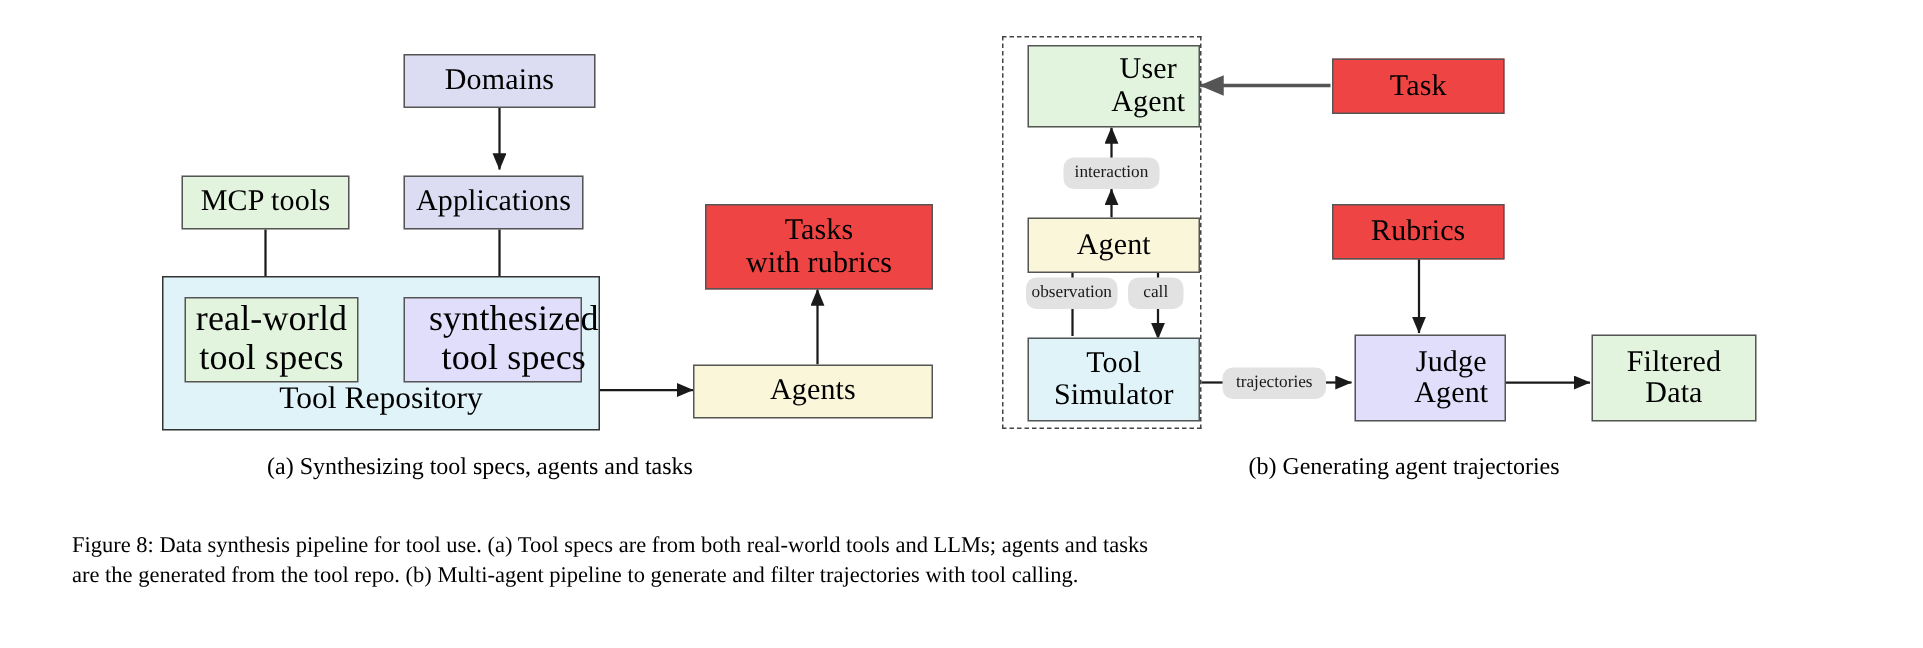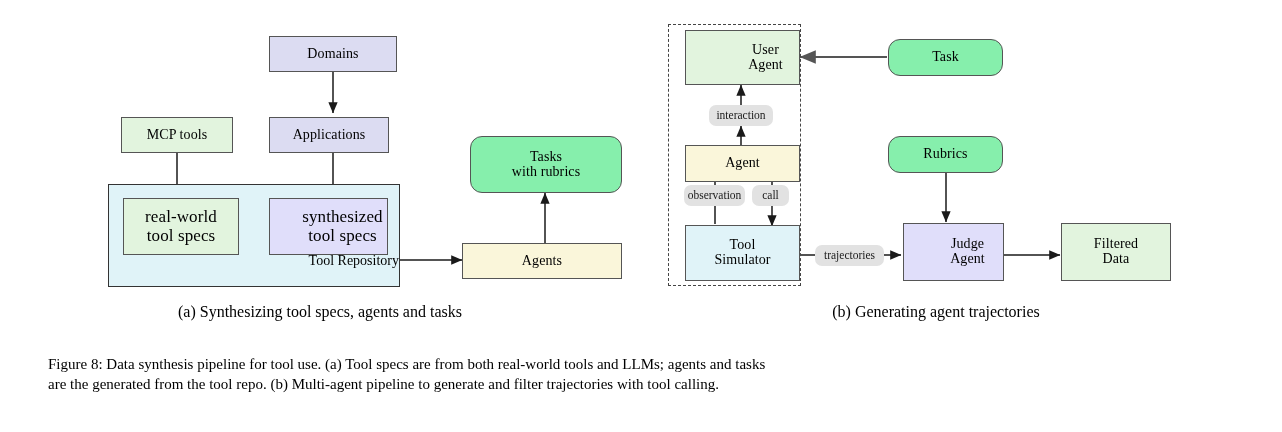--- a/index.html
+++ b/index.html
@@ -26,47 +26,47 @@
   
   .node {
     position: absolute;
     box-sizing: border-box;
     border: 1.6px solid #555555;
     display: flex;
     align-items: center;
     justify-content: center;
     text-align: center;
     line-height: 1.06;
-    font-size: 14px;
+    font-size: 20px;
     white-space: pre-line;
     letter-spacing: 0.1px;
   }
-  .node.small { font-size: 17px; }
+  .node.small { font-size: 24px; }
 
   
   .fill-blue   { background: #dcdcf2; }
   .fill-green  { background: #e2f4de; }
-  .fill-pink   { background: #86efac; border-radius: 12px; }
+  .fill-pink   { background: #ef4444; }
   .fill-yellow { background: #faf6da; }
   .fill-cyan   { background: #e0f3f8; }
   .fill-lav    { background: #e0defa; padding-left: 28px; }
 
   
   .container-box {
     position: absolute;
     box-sizing: border-box;
     border: 1.6px solid #333333;
     background: #e0f3f8;
   }
   .container-label {
     position: absolute;
     left: 0;
     width: 100%;
-    text-align: right;
-    font-size: 14px;
+    text-align: center;
+    font-size: 21px;
   }
 
   
   .dashed-group {
     position: absolute;
     box-sizing: border-box;
     border: 1.8px dashed #444444;
     background: transparent;
   }
 

